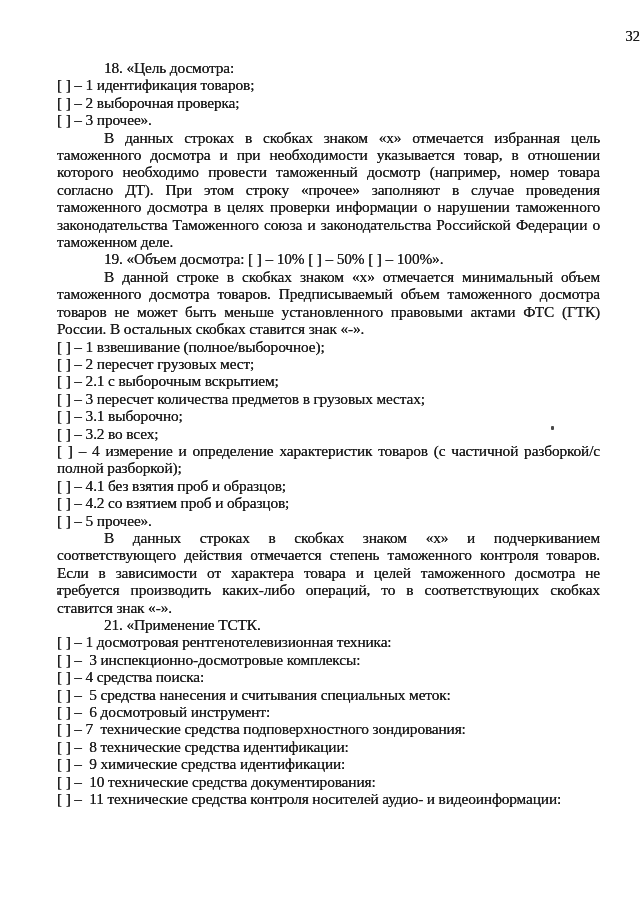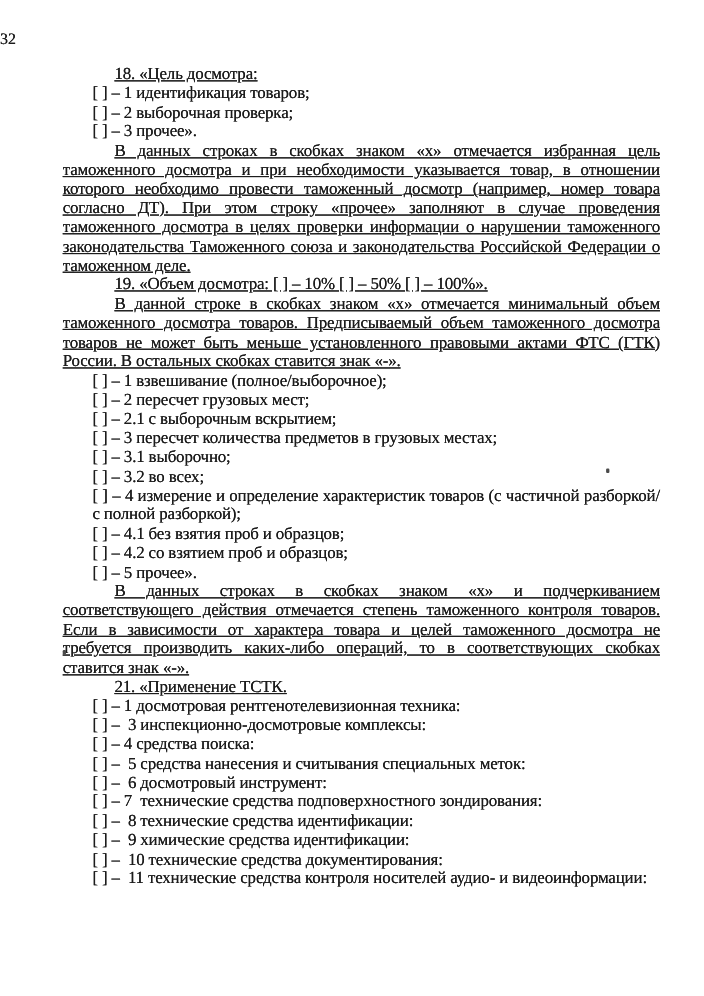--- a/index.html
+++ b/index.html
@@ -8,42 +8,40 @@
     background: #ffffff;
   }
   body {
     position: relative;
     overflow: hidden;
     font-family: "Liberation Serif", "DejaVu Serif", serif;
     color: #1c1c1c;
   }
   .page-number {
     padding-top: 28px;
-    text-align: left;
+    text-align: right;
     font-size: 14.5px;
     line-height: 17px;
     text-shadow: 0 0 0.4px currentColor;
   }
   .doc-body {
     margin: 14px 40px 0 57px;
     font-size: 15.4px;
     line-height: 17.4px;
     letter-spacing: -0.15px;
     text-shadow: 0 0 0.4px currentColor;
   }
   p.line { margin: 0; }
   p.clause, p.paragraph {
     text-align: justify;
     text-indent: 47px;
-    text-decoration: underline;
   }
   p.option {
     text-align: justify;
     white-space: pre-wrap;
-    margin-left: 27px;
   }
   .speck {
     position: absolute;
     width: 3px; height: 4px;
     background: #4a4a4a;
     border-radius: 1px;
   }
 </style>
 </head>
 <body>

